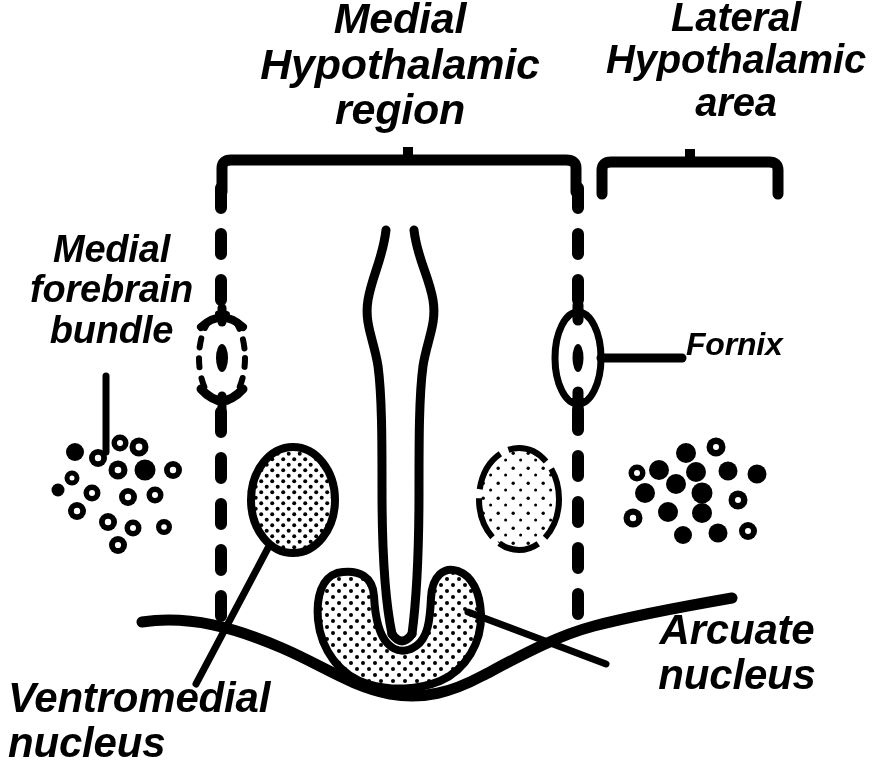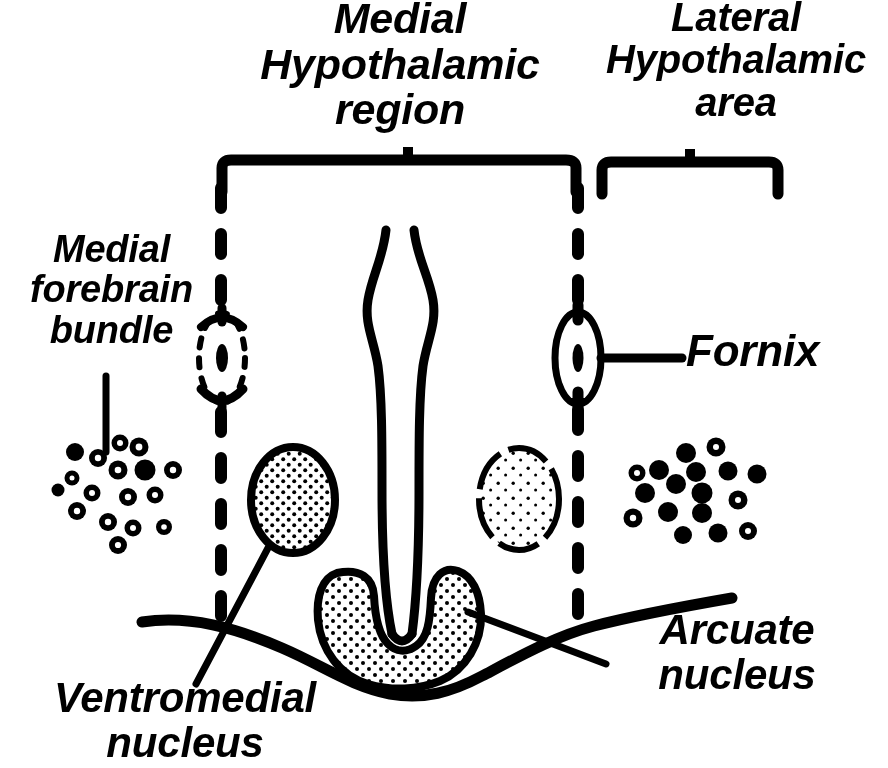--- a/index.html
+++ b/index.html
@@ -61,29 +61,29 @@
   #label-medial-forebrain-bundle {
     left: 14px;
     top: 229px;
     width: 195px;
     font-size: 38px;
     text-align: center;
   }
   #label-fornix {
     left: 686px;
     top: 328px;
-    font-size: 44px;
+    font-size: 32px;
     text-align: left;
   }
   #label-ventromedial-nucleus {
-    left: 30px;
+    left: 8px;
     top: 676px;
     width: 310px;
     font-size: 42px;
-    text-align: center;
+    text-align: left;
   }
   #label-arcuate-nucleus {
     left: 612px;
     top: 608px;
     width: 250px;
     font-size: 42px;
     text-align: center;
   }
 </style>
 </head>

